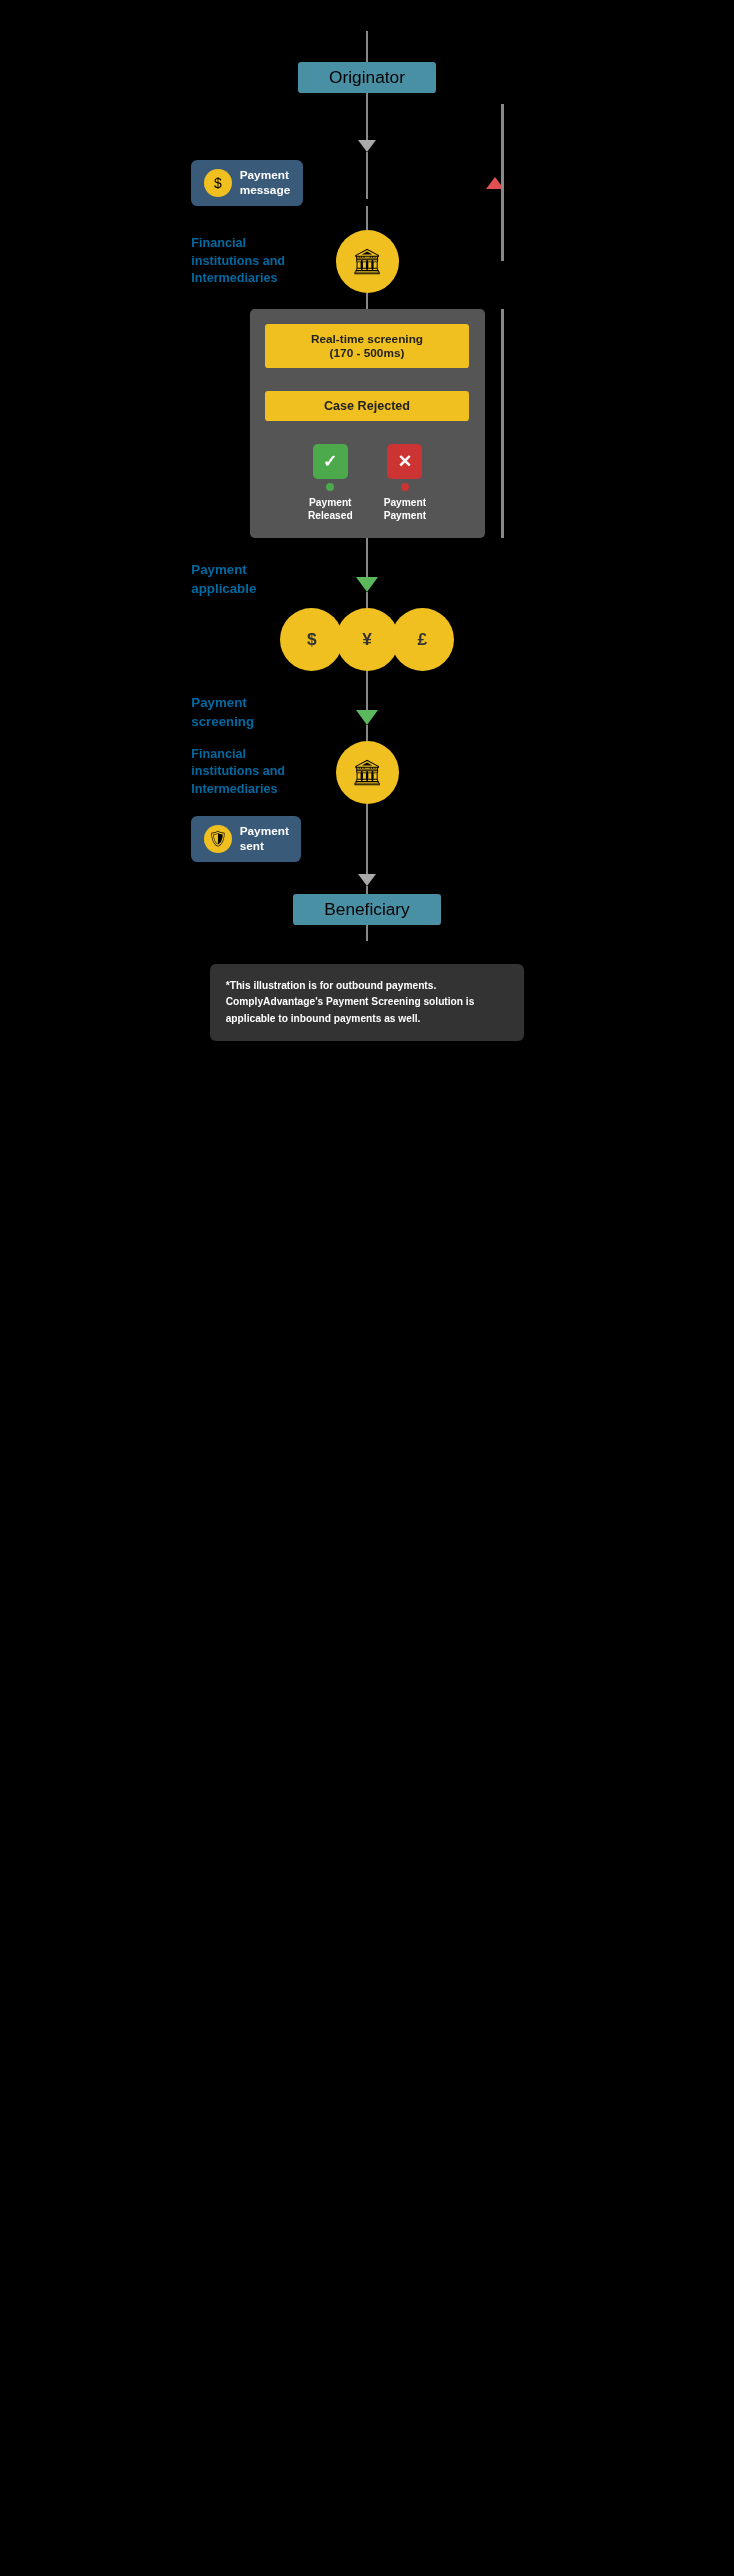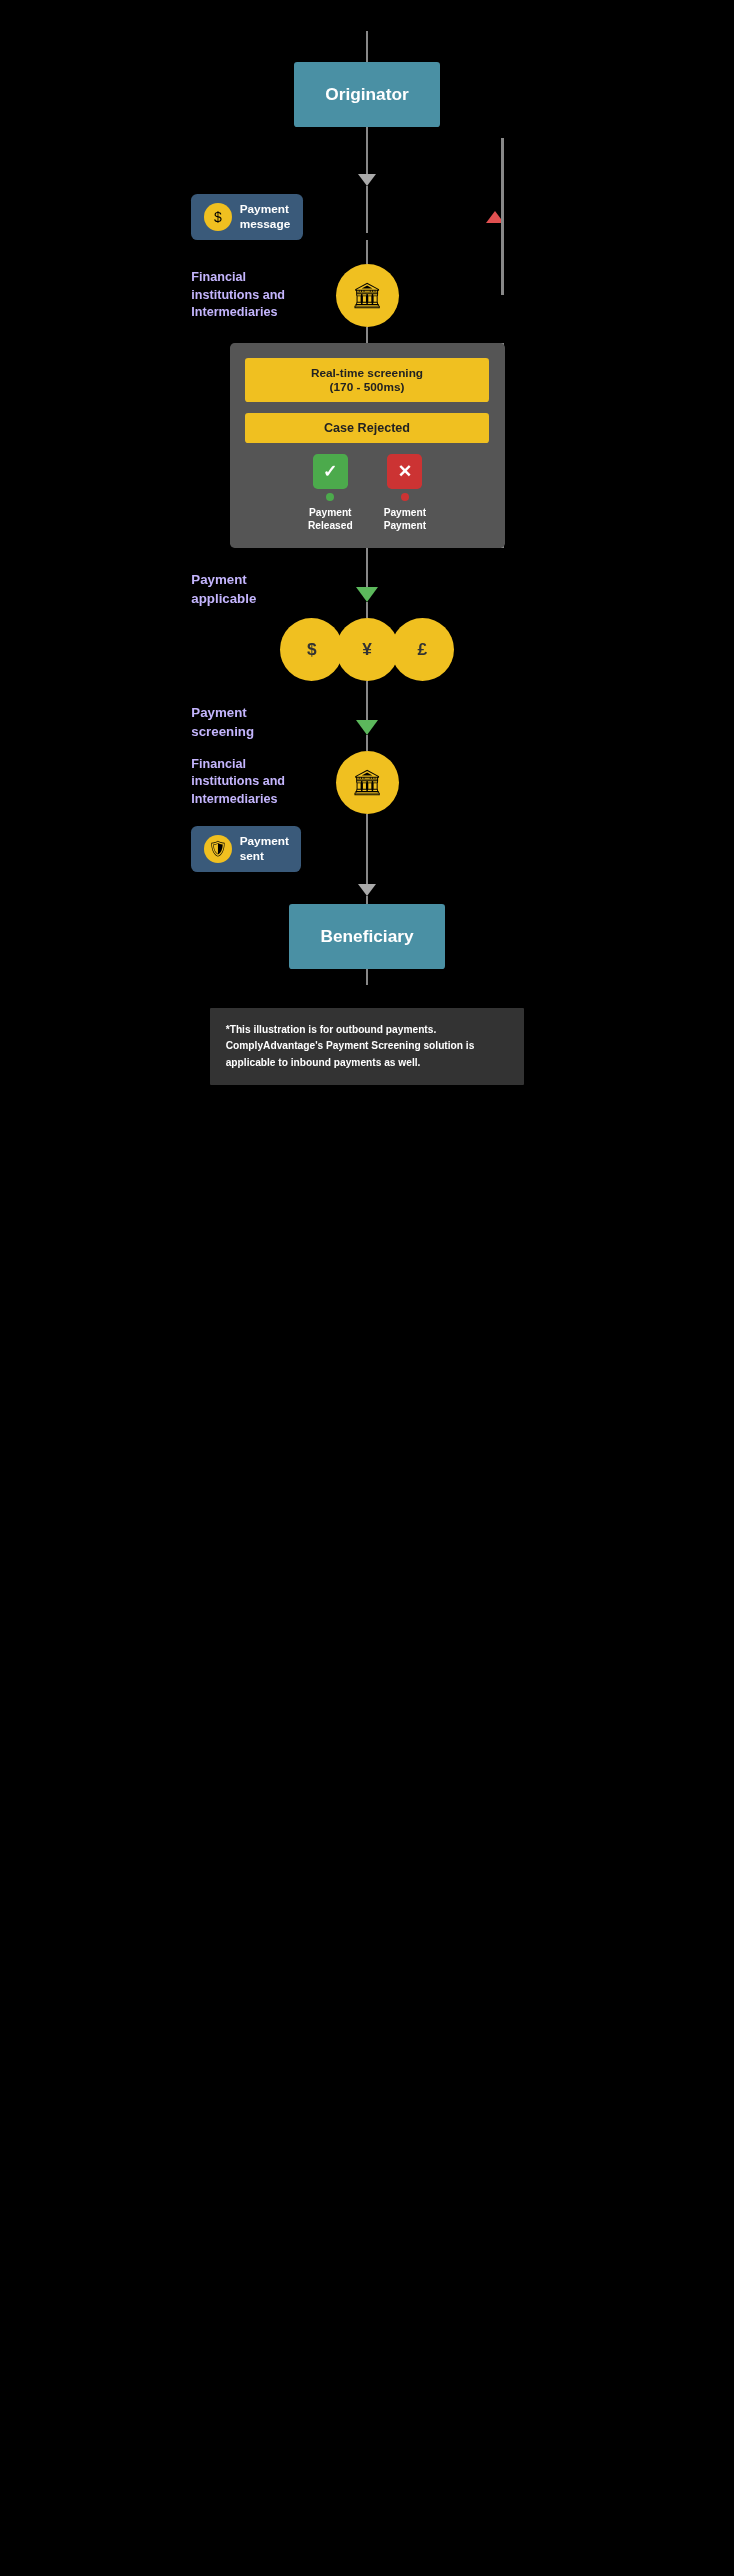--- a/index.html
+++ b/index.html
@@ -16,24 +16,24 @@
       position: relative;
       display: flex;
       flex-direction: column;
       align-items: center;
       padding: 31px 0 47px 0;
     }
 
     
     .node-box {
       background: #4a90a4;
-      color: #ffffff;
-      font-weight: bold;
+      color: #000000;
+      font-weight: normal;
       font-size: 17.3px;
-      padding: 22px 31px;
+      padding: 5px 31px;
       border-radius: 3.1px;
       text-align: center;
       z-index: 2;
       position: relative;
     }
 
     .node-circle {
       width: 63px;
       height: 63px;
       border-radius: 50%;
@@ -95,41 +95,41 @@
     }
     .payment-badge .badge-text {
       color: #fff;
       font-size: 11.8px;
       font-weight: bold;
       line-height: 1.3;
     }
 
     
     .label-text {
-      color: #c4b5fd;
+      color: #0369a1;
       font-weight: bold;
       font-size: 13.3px;
       text-align: left;
       line-height: 1.4;
       z-index: 2;
       position: relative;
     }
 
     
     .screening-box {
       background: #555;
       border-radius: 4.7px;
       padding: 15.7px;
       display: flex;
       flex-direction: column;
       align-items: center;
-      gap: 11px;
-      z-index: 2;
-      position: relative;
-      width: 275px;
+      gap: 23px;
+      z-index: 2;
+      position: relative;
+      width: 235px;
     }
     .screening-inner {
       background: #f0c020;
       border-radius: 3.1px;
       padding: 7.8px 15.7px;
       text-align: center;
       font-weight: bold;
       font-size: 11.8px;
       color: #222;
       width: 100%;
@@ -211,21 +211,21 @@
     }
 
     
     .bank-icon {
       font-size: 25px;
     }
 
     
     .footer-note {
       background: #333;
-      border-radius: 1px;
+      border-radius: 6px;
       padding: 14px 15.7px;
       color: #fff;
       font-size: 10.2px;
       line-height: 1.6;
       z-index: 2;
       position: relative;
       width: 314px;
       margin-top: 23.5px;
     }
     .footer-note span {

